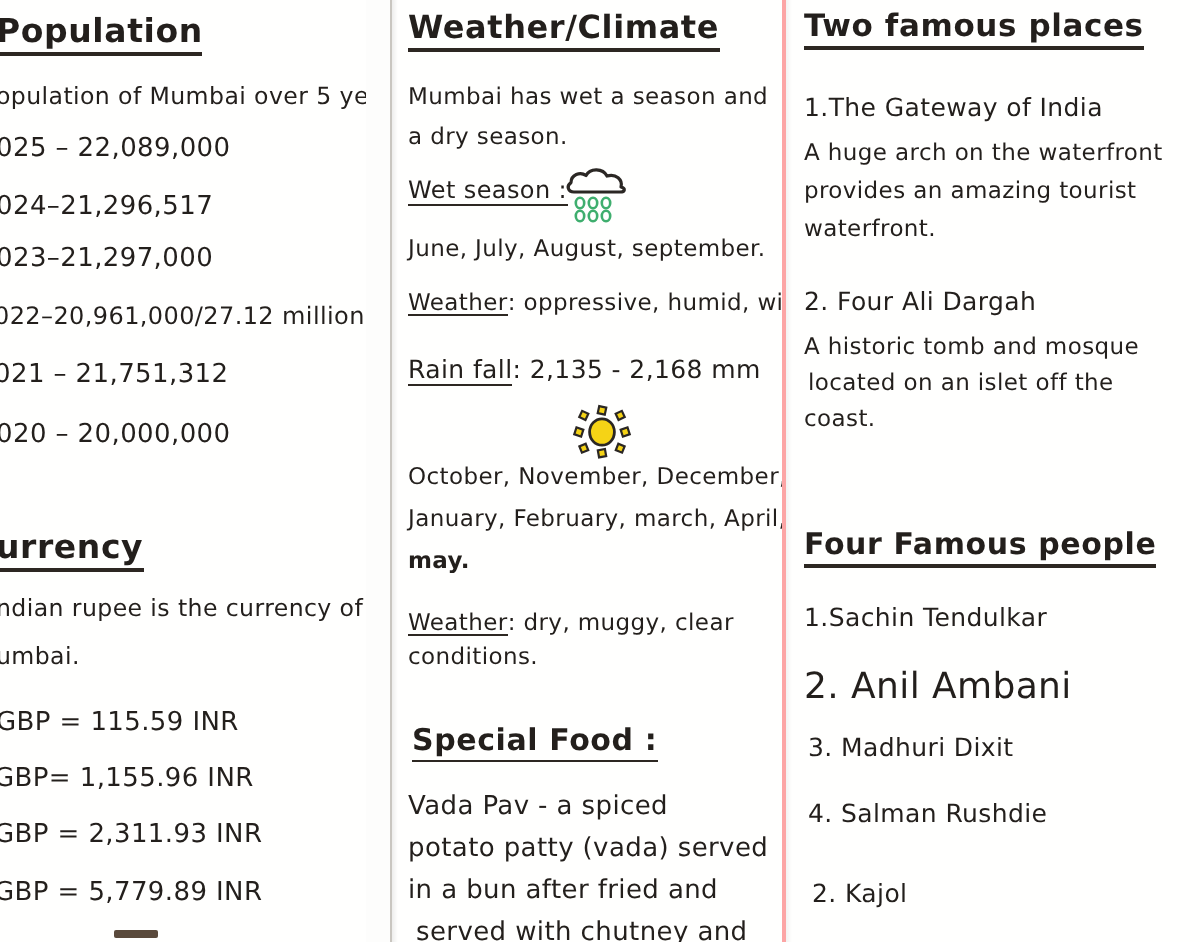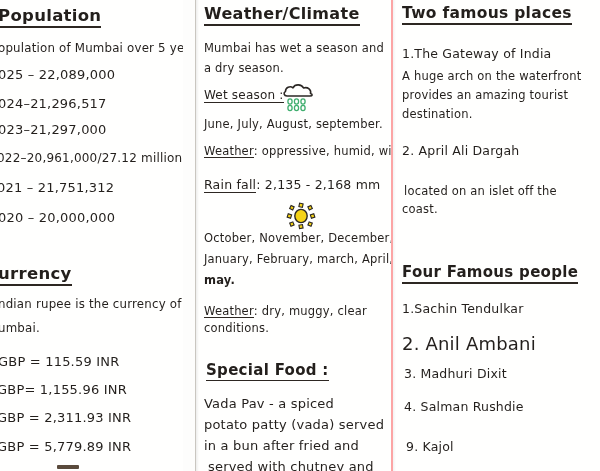--- a/index.html
+++ b/index.html
@@ -226,34 +226,35 @@
 
       <div class="row" style="left:0px; top:3px;">
         <span class="hw heading" style="font-size:15.5px;">Two famous places</span>
       </div>
 
       <div class="row hw line" style="left:0px; top:47px; font-size:12.5px;">
         <span>1.</span><span>The Gateway of India</span>
       </div>
       <div class="row hw line" style="left:0px; top:70px;">A huge arch on the waterfront</div>
       <div class="row hw line" style="left:0px; top:89px;">provides an amazing tourist</div>
-      <div class="row hw line" style="left:0px; top:108px;">destination.</div>
+      <div class="row hw line" style="left:0px; top:108px;">waterfront.</div>
 
       <div class="row hw line" style="left:0px; top:144px; font-size:12.5px;">
-        <span>2.</span><span> </span><span>April Ali Dargah</span>
-      </div>
+        <span>2.</span><span> </span><span>Four Ali Dargah</span>
+      </div>
+      <div class="row hw line" style="left:0px; top:167px;">A historic tomb and mosque</div>
       <div class="row hw line" style="left:2px; top:185px;">located on an islet off the</div>
       <div class="row hw line" style="left:0px; top:203px;">coast.</div>
 
       <div class="row" style="left:0px; top:262px;">
         <span class="hw heading" style="font-size:15px;">Four Famous people</span>
       </div>
 
       <div class="row hw line" style="left:0px; top:302px; font-size:12.5px;">1.Sachin Tendulkar</div>
       <div class="row hw line" style="left:0px; top:334px; font-size:18px;">2. Anil Ambani</div>
       <div class="row hw line" style="left:2px; top:367px; font-size:12.5px;">3. Madhuri Dixit</div>
       <div class="row hw line" style="left:2px; top:400px; font-size:12.5px;">4. Salman Rushdie</div>
-      <div class="row hw line" style="left:4px; top:440px; font-size:12.5px;">9. Kajol</div>
+      <div class="row hw line" style="left:4px; top:440px; font-size:12.5px;">2. Kajol</div>
 
     </div>
   </div>
 
 </div>
 
 </body></html>

